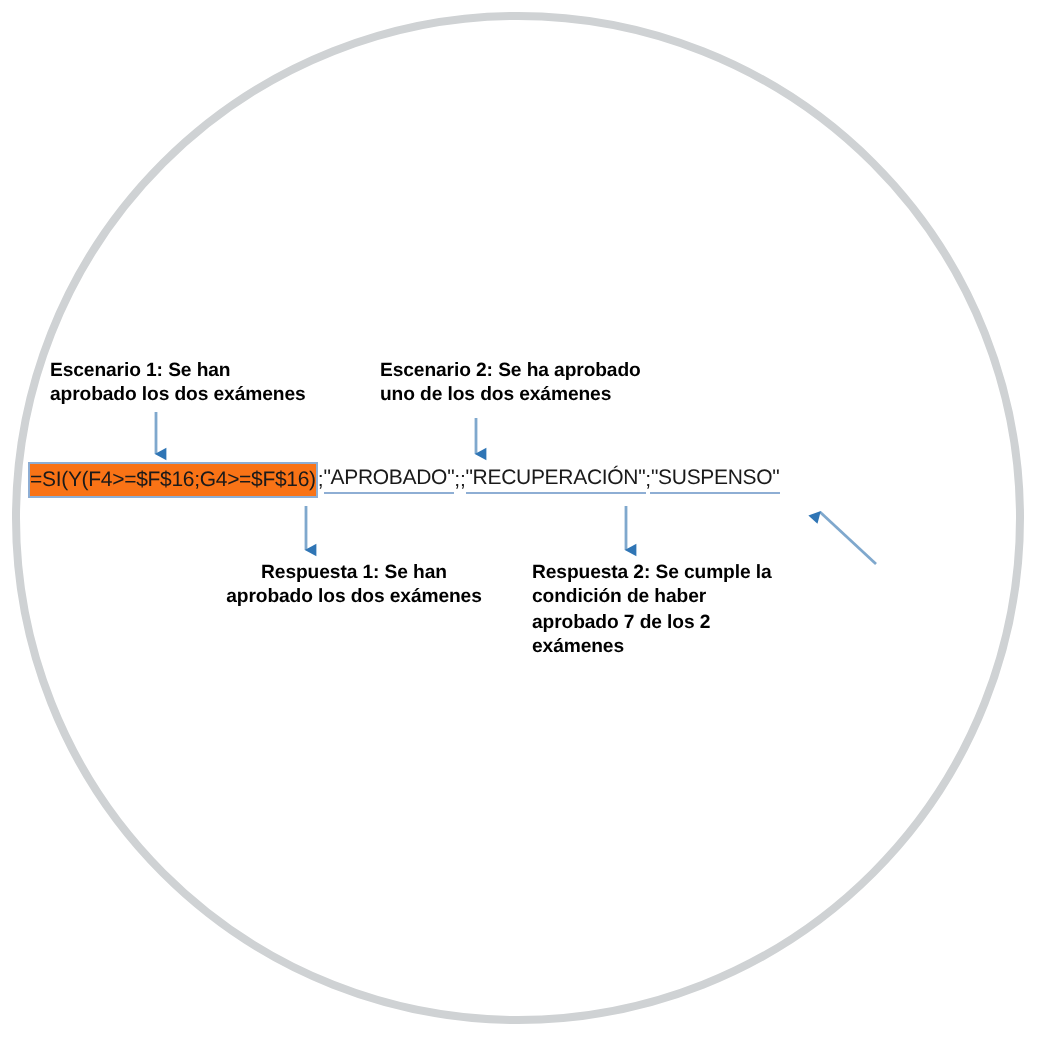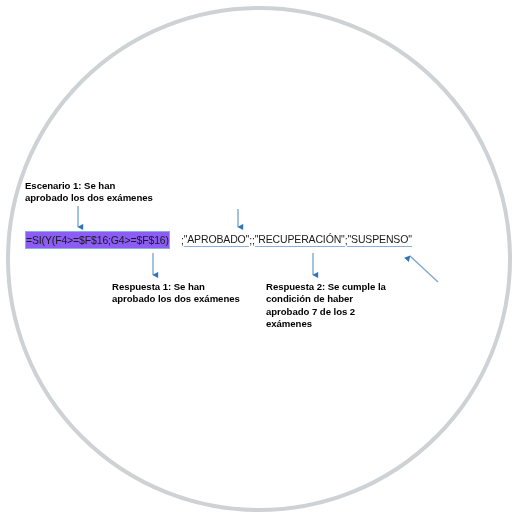--- a/index.html
+++ b/index.html
@@ -37,44 +37,44 @@
     display: flex;
     align-items: center;
     white-space: pre;
     font-family: "Liberation Sans", sans-serif;
     font-size: 10.5px;
     color: #1a1a1a;
     letter-spacing: -0.15px;
   }
   .seg { display: inline-block; }
   .hl {
-    background: #8b5cf6;
+    background: #f97316;
     border: 1px solid #8eaed4;
     padding: 2px 0 2px 0;
-    margin: 11px;
+    margin: 0;
     box-sizing: border-box;
   }
   .ul {
     border-bottom: 1.5px solid #8eaed4;
     padding-bottom: 1px;
   }
 
   
   .label {
     position: absolute;
     font-family: "Liberation Sans", sans-serif;
     font-size: 9.6px;
     font-weight: bold;
     color: #000000;
     line-height: 12.4px;
     letter-spacing: -0.05px;
   }
   #lbl-esc1 { left: 25px;  top: 180px; width: 132px; }
   #lbl-esc2 { left: 190px; top: 180px; width: 140px; }
-  #lbl-res1 { left: 112px; top: 281px; width: 130px; }
+  #lbl-res1 { left: 112px; top: 281px; width: 130px; text-align: center; }
   #lbl-res2 { left: 266px; top: 281px; width: 120px; }
   #lbl-res3 { left: 388px; top: 288px; width: 120px; }
 
   
   #arrows {
     position: absolute;
     left: 0; top: 0;
     width: 520px; height: 520px;
     pointer-events: none;
   }
@@ -92,20 +92,21 @@
     <span class="seg ul">"APROBADO"</span>
     <span class="seg">;</span>
     <span class="seg">;</span>
     <span class="seg ul">"RECUPERACIÓN"</span>
     <span class="seg">;</span>
     <span class="seg ul">"SUSPENSO"</span>
     
   </div>
 
   <div class="label" id="lbl-esc1">Escenario 1: Se han aprobado los dos exámenes</div>
+  <div class="label" id="lbl-esc2">Escenario 2: Se ha aprobado uno de los dos exámenes</div>
   <div class="label" id="lbl-res1">Respuesta 1: Se han aprobado los dos exámenes</div>
   <div class="label" id="lbl-res2">Respuesta 2: Se cumple la condición de haber aprobado 7 de los 2 exámenes</div>
 
   <svg id="arrows" viewBox="0 0 520 520">
     <defs>
       <marker id="ah-down" markerWidth="7" markerHeight="7" refX="3.5" refY="5.6" orient="auto" markerUnits="userSpaceOnUse">
         <path d="M0.4,0.4 L6.6,0.4 L3.5,6.2 Z" fill="#2f75b5"></path>
       </marker>
       <marker id="ah-diag" markerWidth="7" markerHeight="7" refX="3.5" refY="5.6" orient="auto" markerUnits="userSpaceOnUse">
         <path d="M0.4,0.4 L6.6,0.4 L3.5,6.2 Z" fill="#2f75b5"></path>

